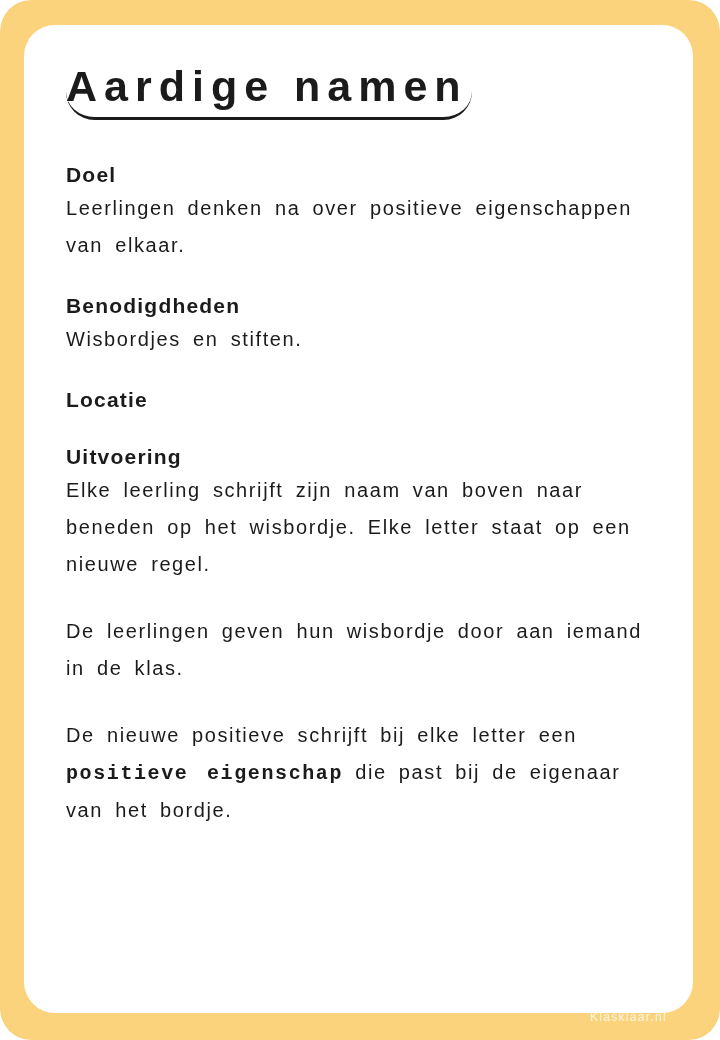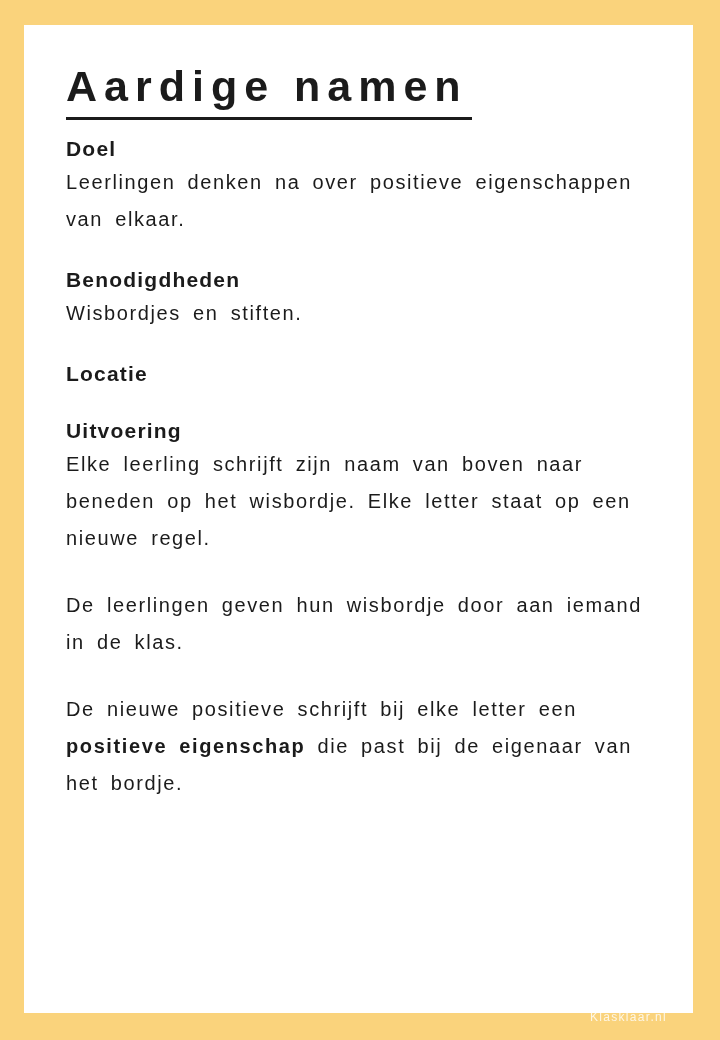--- a/index.html
+++ b/index.html
@@ -1,21 +1,21 @@
 <!DOCTYPE html>
 <html style="--frame: #FAD37C; --page_bg: #FFFFFF; --text: #1B1B1B; --footer_text: #FFFFFF;"><head>
 <meta charset="utf-8">
 <style>
   :root {
     --frame: #FAD37C;
     --page_bg: #FFFFFF;
     --text: #1B1B1B;
     --footer_text: #FFFFFF;
   }
-  * { margin: 0; padding: 0; box-sizing: border-box; }
+  * { margin: 0; padding: 0; box-sizing: border-box; border-radius: 31px; }
   html, body {
     width: 720px; height: 1040px;
     font-family: "Liberation Sans", sans-serif;
     background: #ffffff;
   }
   .frame {
     position: relative;
     width: 720px; height: 1040px;
     background: var(--frame, #FAD37C);
     overflow: hidden;
@@ -36,38 +36,38 @@
     font-size: 43px;
     font-weight: 600;
     letter-spacing: 7px;
     line-height: 1.1;
     border-bottom: 3px solid var(--text, #1B1B1B);
     padding-bottom: 7px;
     padding-right: 4px;
     white-space: nowrap;
   }
   .section { margin-top: 27px; }
-  .section.first { margin-top: 14px; }
+  .section.first { margin-top: 40px; }
   .section h2 {
     font-size: 21px;
     font-weight: 700;
     letter-spacing: 1.2px;
     line-height: 30px;
   }
   .section p {
     font-size: 20px;
     font-weight: 400;
     letter-spacing: 1.6px;
     word-spacing: 5px;
     line-height: 37px;
     max-width: 592px;
     margin-top: 0;
   }
   .section p + p { margin-top: 30px; }
-  .section p strong { font-weight: 700; }
+  .section p strong { font-weight: 700; font-family: Liberation Mono, monospace; }
   .brand {
     position: absolute;
     right: 53px; bottom: 16px;
     font-size: 12px;
     letter-spacing: 1.3px;
     color: var(--footer_text, #FFFFFF);
     opacity: 0.8;
   }
 </style>
 </head>

